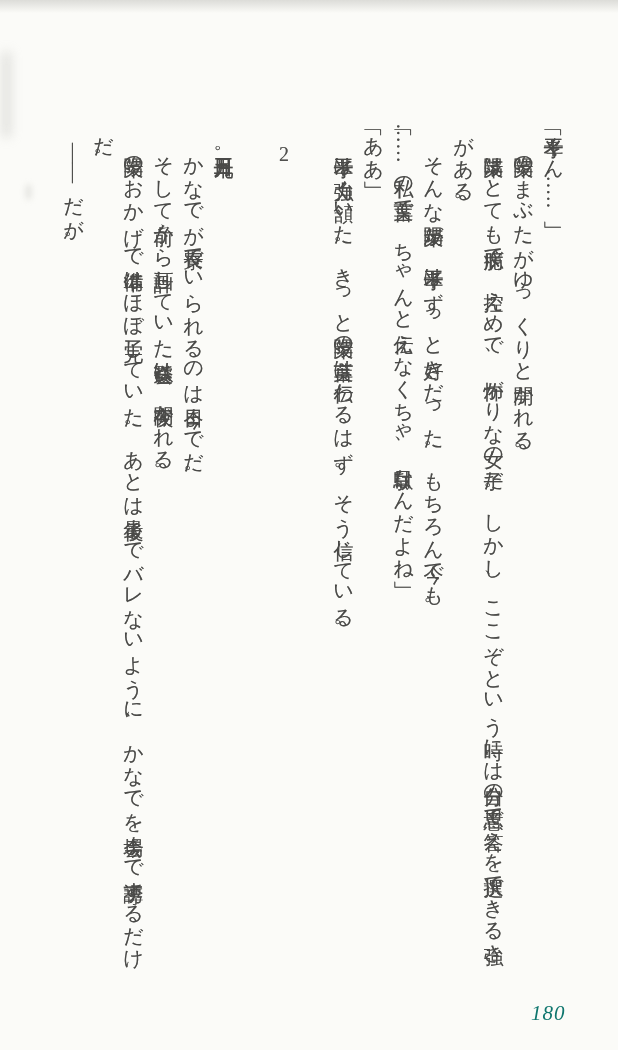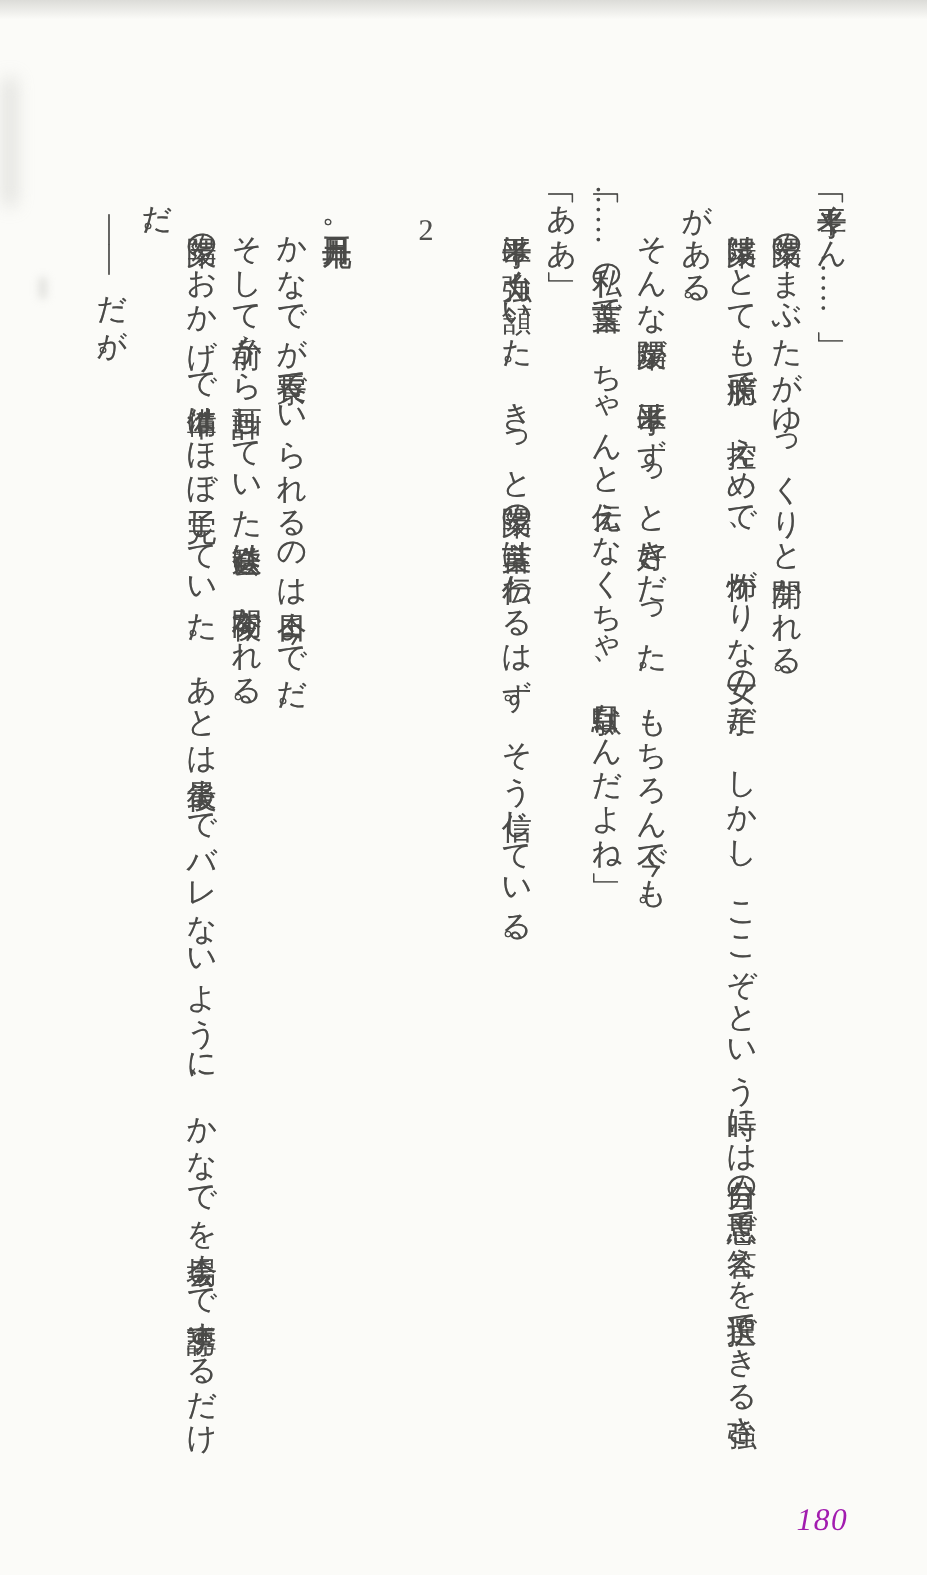--- a/index.html
+++ b/index.html
@@ -69,21 +69,21 @@
     text-indent: 1em;
     text-orientation: upright;
     color: #50504e;
   }
   .page-number {
     position: absolute;
     left: 531px;
     top: 1001px;
     font-size: 21px;
     font-style: italic;
-    color: #a21caf;
+    color: #0f766e;
     letter-spacing: 1px;
   }
 </style>
 </head>
 <body>
 
 <div class="edge-top"></div>
 <div class="edge-left-smudge"></div>
 <div class="edge-left-smudge2"></div>
 

